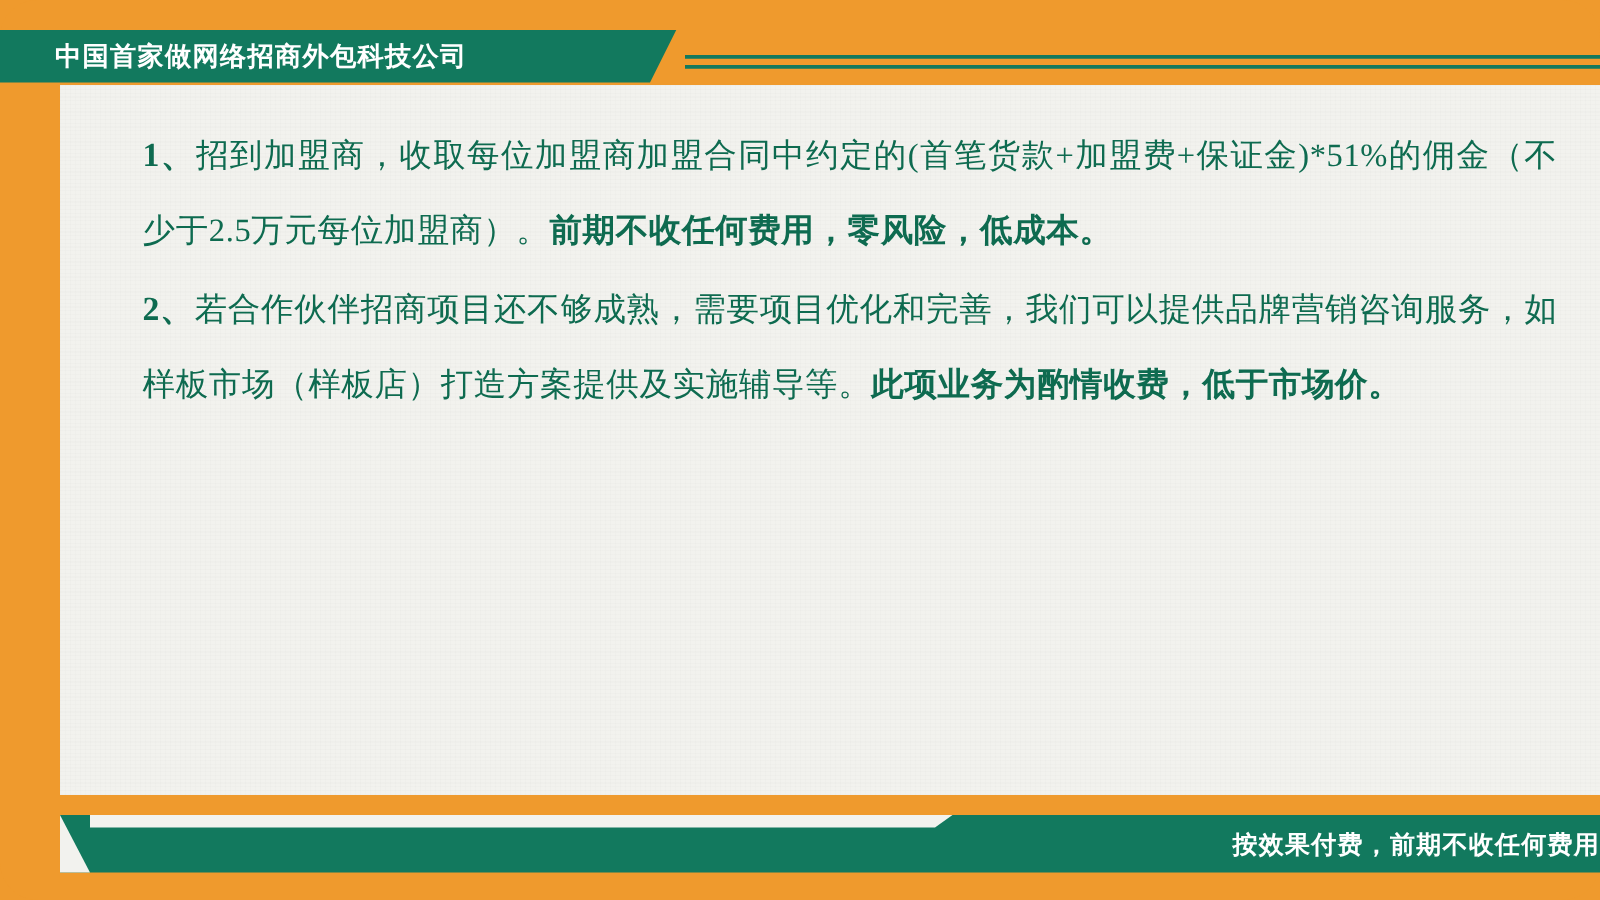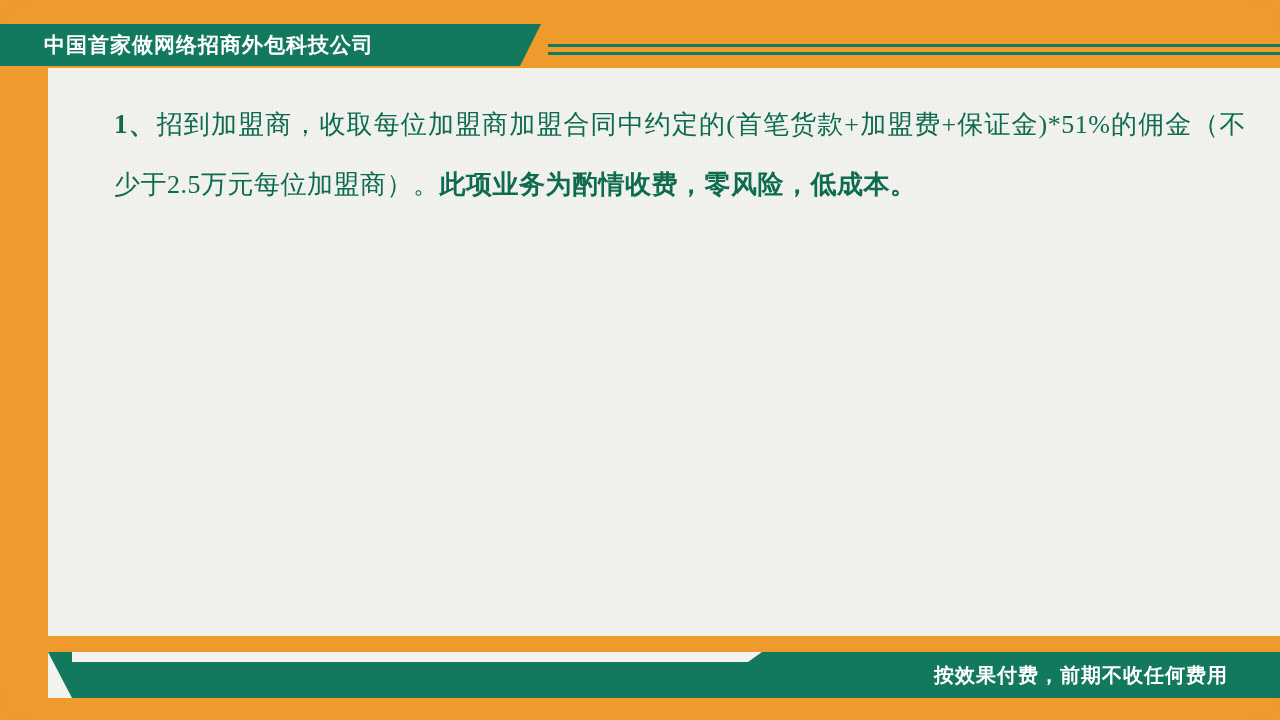--- a/index.html
+++ b/index.html
@@ -138,40 +138,42 @@
     height: 0;
     border-top: 10px solid #f2f2ee;
     border-right: 14px solid transparent;
   }
   .footer-text {
     color: #ffffff;
     font-family: "Liberation Sans", sans-serif;
     font-weight: bold;
     font-size: 20px;
     letter-spacing: 1px;
-    padding-right: 52px;
   }
 </style>
 </head>
 <body>
 
 <div class="slide">
 
   <div class="header-band">
     <div class="header-title">中国首家做网络招商外包科技公司</div>
   </div>
   <div class="header-rule"></div>
   <div class="header-rule2"></div>
 
   <div class="content-panel">
 
     <p class="para">
-      <span class="num">1、</span><span>招到加盟商，收取每位加盟商加盟合同中约定的(首笔货款+加盟费+保证金)*51%的佣金（不少于2.5万元每位加盟商）。</span><span class="em">此项业务为酌情收费，零风险，低成本。</span>
+      <span class="num">1、</span><span>招到加盟商，收取每位加盟商加盟合同中约定的(首笔货款+加盟费+保证金)*51%的佣金（不少于2.5万元每位加盟商）。</span><span class="em">前期不收任何费用，零风险，低成本。</span>
     </p>
 
+    <p class="para">
+      <span class="num">2、</span><span>若合作伙伴招商项目还不够成熟，需要项目优化和完善，我们可以提供品牌营销咨询服务，如样板市场（样板店）打造方案提供及实施辅导等。</span><span class="em">此项业务为酌情收费，低于市场价。</span>
+    </p>
 
 
   </div>
 
   <div class="footer-band">
     <div class="footer-notch"></div>
     <div class="footer-notch2"></div>
     <div class="footer-text">按效果付费，前期不收任何费用</div>
   </div>
 

